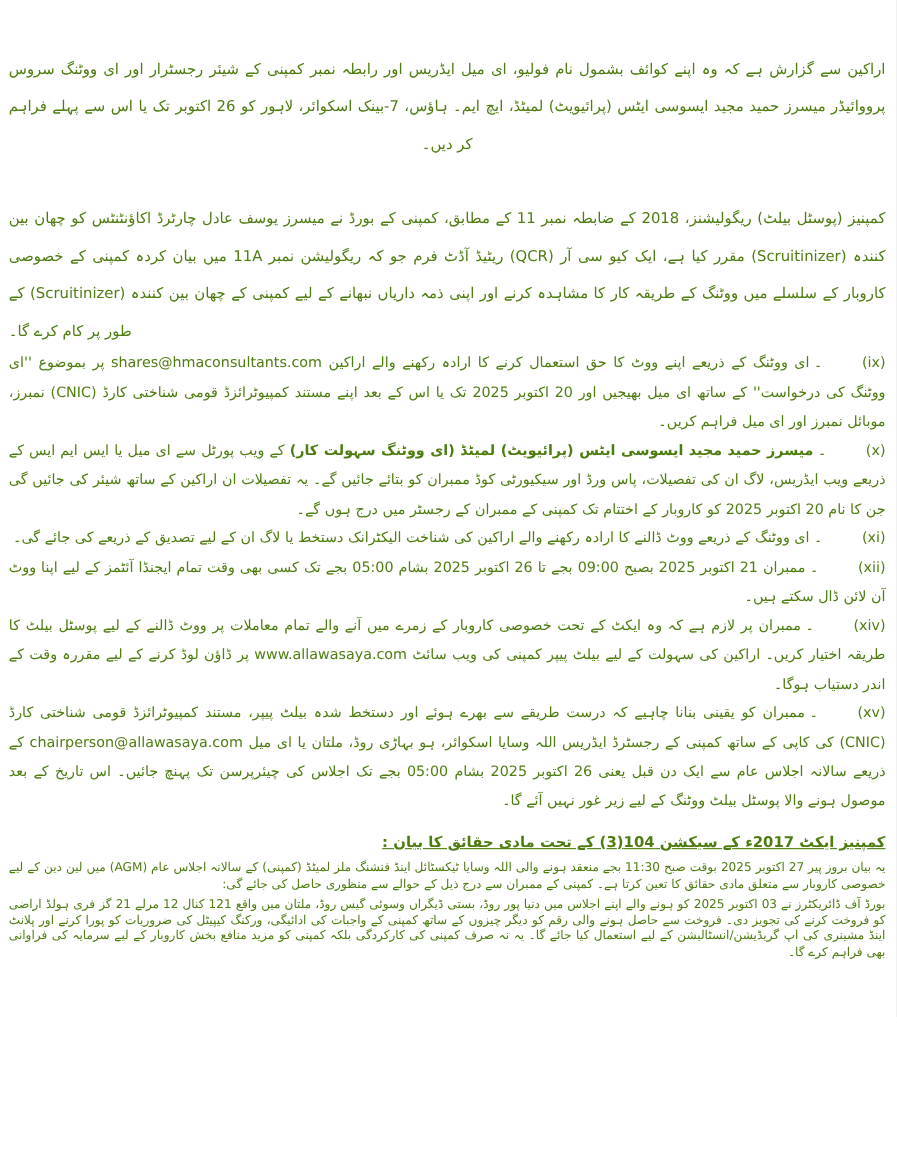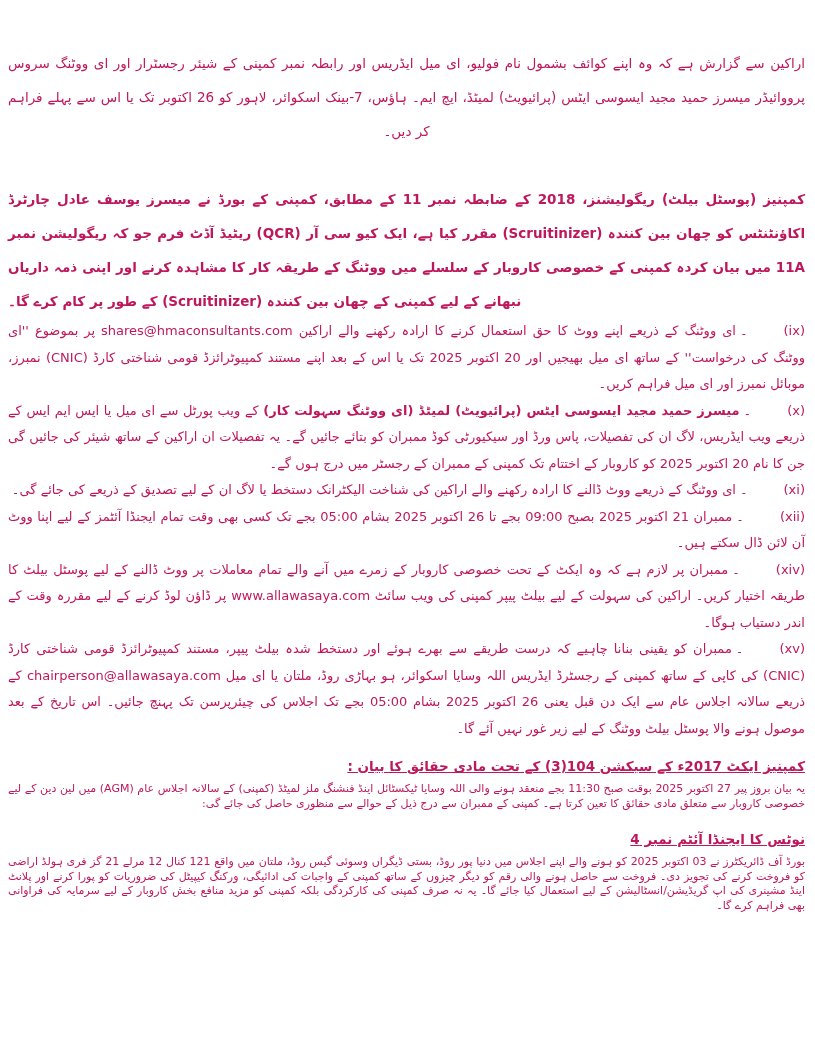--- a/index.html
+++ b/index.html
@@ -1,24 +1,24 @@
 <!DOCTYPE html>
 <html dir="rtl" lang="ur"><head>
 <meta charset="utf-8">
 <style>
   html,body{margin:0;padding:0;background:#e8e8e8;}
   .page{
-    width:815px;height:1055px;margin:0 auto;background:#ffffff;color:#be185d;
+    width:815px;height:1055px;margin:0 auto;background:#ffffff;color:#4d7c0f;
     font-family:"DejaVu Sans","Liberation Sans",sans-serif;
     direction:rtl;box-sizing:border-box;padding:46px 10px 0 8px;overflow:hidden;
   }
   p{margin:0;}
   .para{font-size:13.5px;line-height:34px;text-align:justify;}
   .p1{text-align-last:center;}
-  .p2{margin-top:34px;text-align-last:left;font-weight:bold;}
+  .p2{margin-top:34px;text-align-last:left;}
   .h{font-weight:bold;font-size:13.5px;text-decoration:underline;margin-top:12px;line-height:24px;}
   .items{font-size:13px;line-height:26.5px;}
   .item{text-align:justify;}
   .num{display:inline-block;direction:ltr;unicode-bidi:isolate;margin-left:36px;}
   .sep{padding-left:4px;}
   .ibold{font-weight:bold;}
   .tight{font-size:11px;line-height:14.5px;text-align:justify;margin-top:4px;}
   .h-agenda{margin-top:16px;}
 </style>
 </head>
@@ -40,16 +40,15 @@
 
 
   <div class="items">
     <p class="item"><span class="num">(xiv)</span><span class="sep">۔</span><span>ممبران پر لازم ہے کہ وہ ایکٹ کے تحت خصوصی کاروبار کے زمرے میں آنے والے تمام معاملات پر ووٹ ڈالنے کے لیے پوسٹل بیلٹ کا طریقہ اختیار کریں۔ اراکین کی سہولت کے لیے بیلٹ پیپر کمپنی کی ویب سائٹ www.allawasaya.com پر ڈاؤن لوڈ کرنے کے لیے مقررہ وقت کے اندر دستیاب ہوگا۔</span></p>
     <p class="item"><span class="num">(xv)</span><span class="sep">۔</span><span>ممبران کو یقینی بنانا چاہیے کہ درست طریقے سے بھرے ہوئے اور دستخط شدہ بیلٹ پیپر، مستند کمپیوٹرائزڈ قومی شناختی کارڈ (CNIC) کی کاپی کے ساتھ کمپنی کے رجسٹرڈ ایڈریس اللہ وسایا اسکوائر، ہو بہاڑی روڈ، ملتان یا ای میل chairperson@allawasaya.com کے ذریعے سالانہ اجلاس عام سے ایک دن قبل یعنی 26 اکتوبر 2025 بشام 05:00 بجے تک اجلاس کی چیئرپرسن تک پہنچ جائیں۔ اس تاریخ کے بعد موصول ہونے والا پوسٹل بیلٹ ووٹنگ کے لیے زیر غور نہیں آئے گا۔</span></p>
   </div>
 
   <p class="h">کمپنیز ایکٹ 2017ء کے سیکشن 104(3) کے تحت مادی حقائق کا بیان :</p>
   <p class="tight">یہ بیان بروز پیر 27 اکتوبر 2025 بوقت صبح 11:30 بجے منعقد ہونے والی اللہ وسایا ٹیکسٹائل اینڈ فنشنگ ملز لمیٹڈ (کمپنی) کے سالانہ اجلاس عام (AGM) میں لین دین کے لیے خصوصی کاروبار سے متعلق مادی حقائق کا تعین کرتا ہے۔ کمپنی کے ممبران سے درج ذیل کے حوالے سے منظوری حاصل کی جائے گی:</p>
 
-  <p class="h h-agenda">نوٹس کا ایجنڈا آئٹم نمبر 4</p>
   <p class="tight">بورڈ آف ڈائریکٹرز نے 03 اکتوبر 2025 کو ہونے والے اپنے اجلاس میں دنیا پور روڈ، بستی ڈیگراں وسوئی گیس روڈ، ملتان میں واقع 121 کنال 12 مرلے 21 گز فری ہولڈ اراضی کو فروخت کرنے کی تجویز دی۔ فروخت سے حاصل ہونے والی رقم کو دیگر چیزوں کے ساتھ کمپنی کے واجبات کی ادائیگی، ورکنگ کیپیٹل کی ضروریات کو پورا کرنے اور پلانٹ اینڈ مشینری کی اپ گریڈیشن/انسٹالیشن کے لیے استعمال کیا جائے گا۔ یہ نہ صرف کمپنی کی کارکردگی بلکہ کمپنی کو مزید منافع بخش کاروبار کے لیے سرمایہ کی فراوانی بھی فراہم کرے گا۔</p>
 
 </div>
 
 </body></html>

